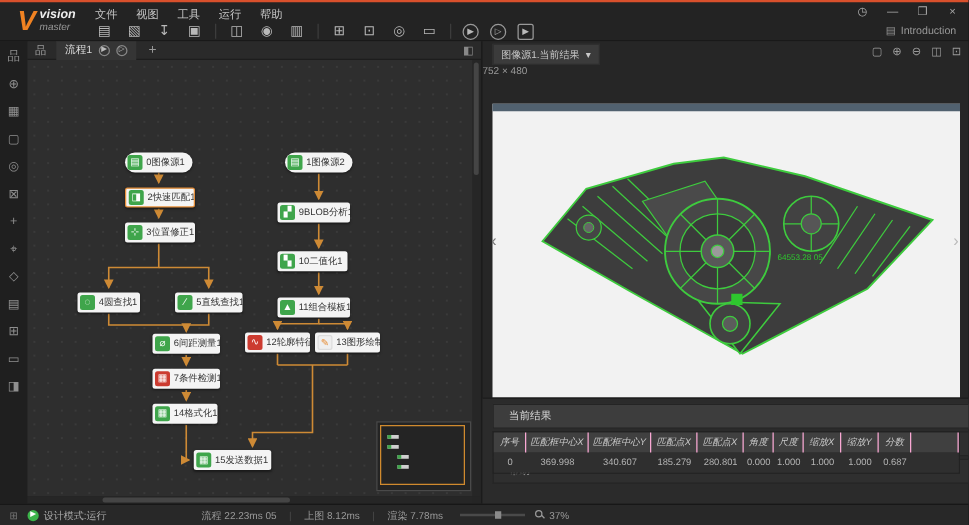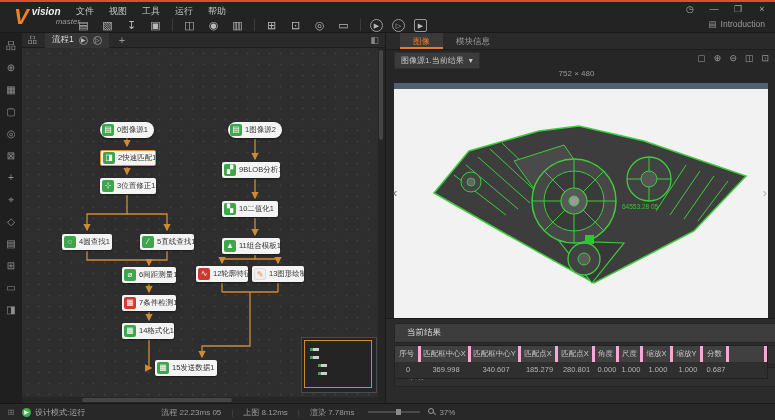--- a/index.html
+++ b/index.html
@@ -9,21 +9,21 @@
             color:#ccc; font-size:9px; }
 
   
   .top-border { position:absolute; left:0; top:0; width:775px; height:2px; background:#D9502C; }
   .header { position:absolute; left:0; top:2px; width:775px; height:31px; background:#232323;
             border-bottom:1px solid #191919; }
   .logo { position:absolute; left:14px; top:3px; display:flex; align-items:center; }
   .logo-v { font-style:italic; font-weight:bold; font-size:22px; color:#F08222; line-height:24px; }
   .logo-txt { margin-left:3px; line-height:10px; }
   .logo-txt .l1 { font-style:italic; font-weight:bold; font-size:10px; color:#eee; }
-  .logo-txt .l2 { font-style:italic; font-size:8px; color:#999;margin-left:24px; }
+  .logo-txt .l2 { font-style:italic; font-size:8px; color:#999; }
   .menubar { position:absolute; left:76px; top:3px; display:flex; gap:15px; font-size:9px; color:#c5c5c5; }
   .menubar span { cursor:default; }
   .winctrl { position:absolute; right:6px; top:2px; display:flex; gap:10px; color:#aaa; font-size:9px; }
   .winctrl span { width:14px; text-align:center; }
   .toolbar { position:absolute; left:76px; top:16px; display:flex; gap:9px; align-items:center; }
   .tbi { width:15px; height:14px; color:#b9b9b9; font-size:11px; line-height:14px; text-align:center; }
   .tbi.circ { border:1px solid #999; border-radius:50%; font-size:7px; width:13px; height:13px; line-height:11px; }
   .tbi.sq { border:1px solid #999; border-radius:2px; font-size:7px; width:13px; height:13px; line-height:11px; }
   .tb-sep { width:1px; height:12px; background:#3c3c3c; }
   .intro { position:absolute; right:10px; top:17px; display:flex; gap:4px; align-items:center;
@@ -70,41 +70,41 @@
   
   .rpanel { position:absolute; left:385px; top:33px; width:390px; height:370px; background:#262626;
             border-left:1px solid #191919; }
   .rtabs { display:flex; height:17px; background:#2a2a2a; border-bottom:1px solid #1d1d1d; padding-left:14px; }
   .rtab { padding:0 13px; line-height:16px; font-size:8.5px; color:#9a9a9a; }
   .rtab.active { background:#3a3a3a; color:#E87C2A; border-bottom:2px solid #E87C2A; }
   .rsub { position:relative; height:18px; }
   .src-dd { position:absolute; left:8px; top:2px; background:#3b3b3b; border:1px solid #2e2e2e; color:#c9c9c9;
             font-size:8px; padding:2px 6px; display:flex; gap:5px; align-items:center; }
   .viewer-icons { position:absolute; right:6px; top:3px; display:flex; gap:8px; color:#9a9a9a; font-size:9px; }
-  .resline { text-align:center; padding-right:8px; color:#9a9a9a; font-size:8px; height:12px; line-height:12px; }
+  .resline { text-align:left; padding-right:8px; color:#9a9a9a; font-size:8px; height:12px; line-height:12px; }
   .viewport { position:absolute; left:8px; top:50px; width:374px; height:252px; background:#f2f2f2; }
   .img-strip { position:absolute; left:0; top:0; width:374px; height:6px; background:#51616F; }
   .nav-prev { position:absolute; left:-1px; top:102px; color:#777; font-size:13px; }
   .nav-next { position:absolute; right:1px; top:102px; color:#bbb; font-size:13px; }
   .annotation { position:absolute; left:228px; top:120px; color:#2ec82e; font-size:6.5px; white-space:nowrap; }
   .coordline { position:absolute; left:8px; top:304px; width:374px; text-align:right; color:#8a8a8a; font-size:8px; }
 
   
   .results { position:absolute; left:0px; top:285px; width:390px; height:85px; background:#2b2b2b;
              border-top:1px solid #1b1b1b; }
   .res-tabs { display:flex; gap:2px; padding:4px 0 0 8px;flex-direction:column; }
   .res-tab { padding:3px 12px; font-size:8.5px; color:#999; background:#2f2f2f; border:1px solid #242424; }
   .res-tab.active { background:#3d3d3d; color:#ddd; }
   .rtable { position:absolute; left:8px; top:26px; width:374px; border:1px solid #222; }
   .trow { display:flex; }
   .trow.head { background:#404040; color:#c9c9c9; }
   .trow.data { background:#2f2f2f; color:#b5b5b5; }
   .tcell { font-size:7.5px; height:16px; line-height:16px; text-align:center; overflow:hidden;
            white-space:nowrap; flex:none; }
-  .trow.head .tcell { border-right:3px solid #f9a8d4; }
+  .trow.head .tcell { border-right:1px solid #f9a8d4;font-style:italic; }
   .c0{width:26px}.c1{width:50px}.c2{width:50px}.c3{width:37px}.c4{width:37px}
   .c5{width:24px}.c6{width:24px}.c7{width:30px}.c8{width:30px}.c9{width:26px}.cfill{flex:1}
 
   
   .statusbar { position:absolute; left:0; top:403px; width:775px; height:17px; background:#282828;
                border-top:1px solid #171717; display:flex; align-items:center; font-size:8px; color:#9a9a9a; }
   .sb-corner { width:22px; text-align:center; color:#777; font-size:8px; }
   .sb-dot { width:9px; height:9px; border-radius:50%; background:#3CB44A; margin-right:4px;
             color:#fff; font-size:6px; line-height:9px; text-align:center; }
   .sb-mode { color:#aaa; margin-right:70px; }
@@ -292,24 +292,20 @@
     </div>
   </div>
   <div class="vsb">
       <div class="thumb"></div>
     </div>
   <div class="hsb">
       <div class="thumb"></div>
     </div>
 
   <div class="rpanel">
-    <div class="rtabs">
-      <div class="rtab active">图像</div>
-      <div class="rtab">模块信息</div>
-    </div>
     <div class="rsub">
       <div class="src-dd">
         <span>图像源1.当前结果</span>
         <span>▾</span>
       </div>
       <div class="viewer-icons">
         <span>▢</span>
         <span>⊕</span>
         <span>⊖</span>
         <span>◫</span>

